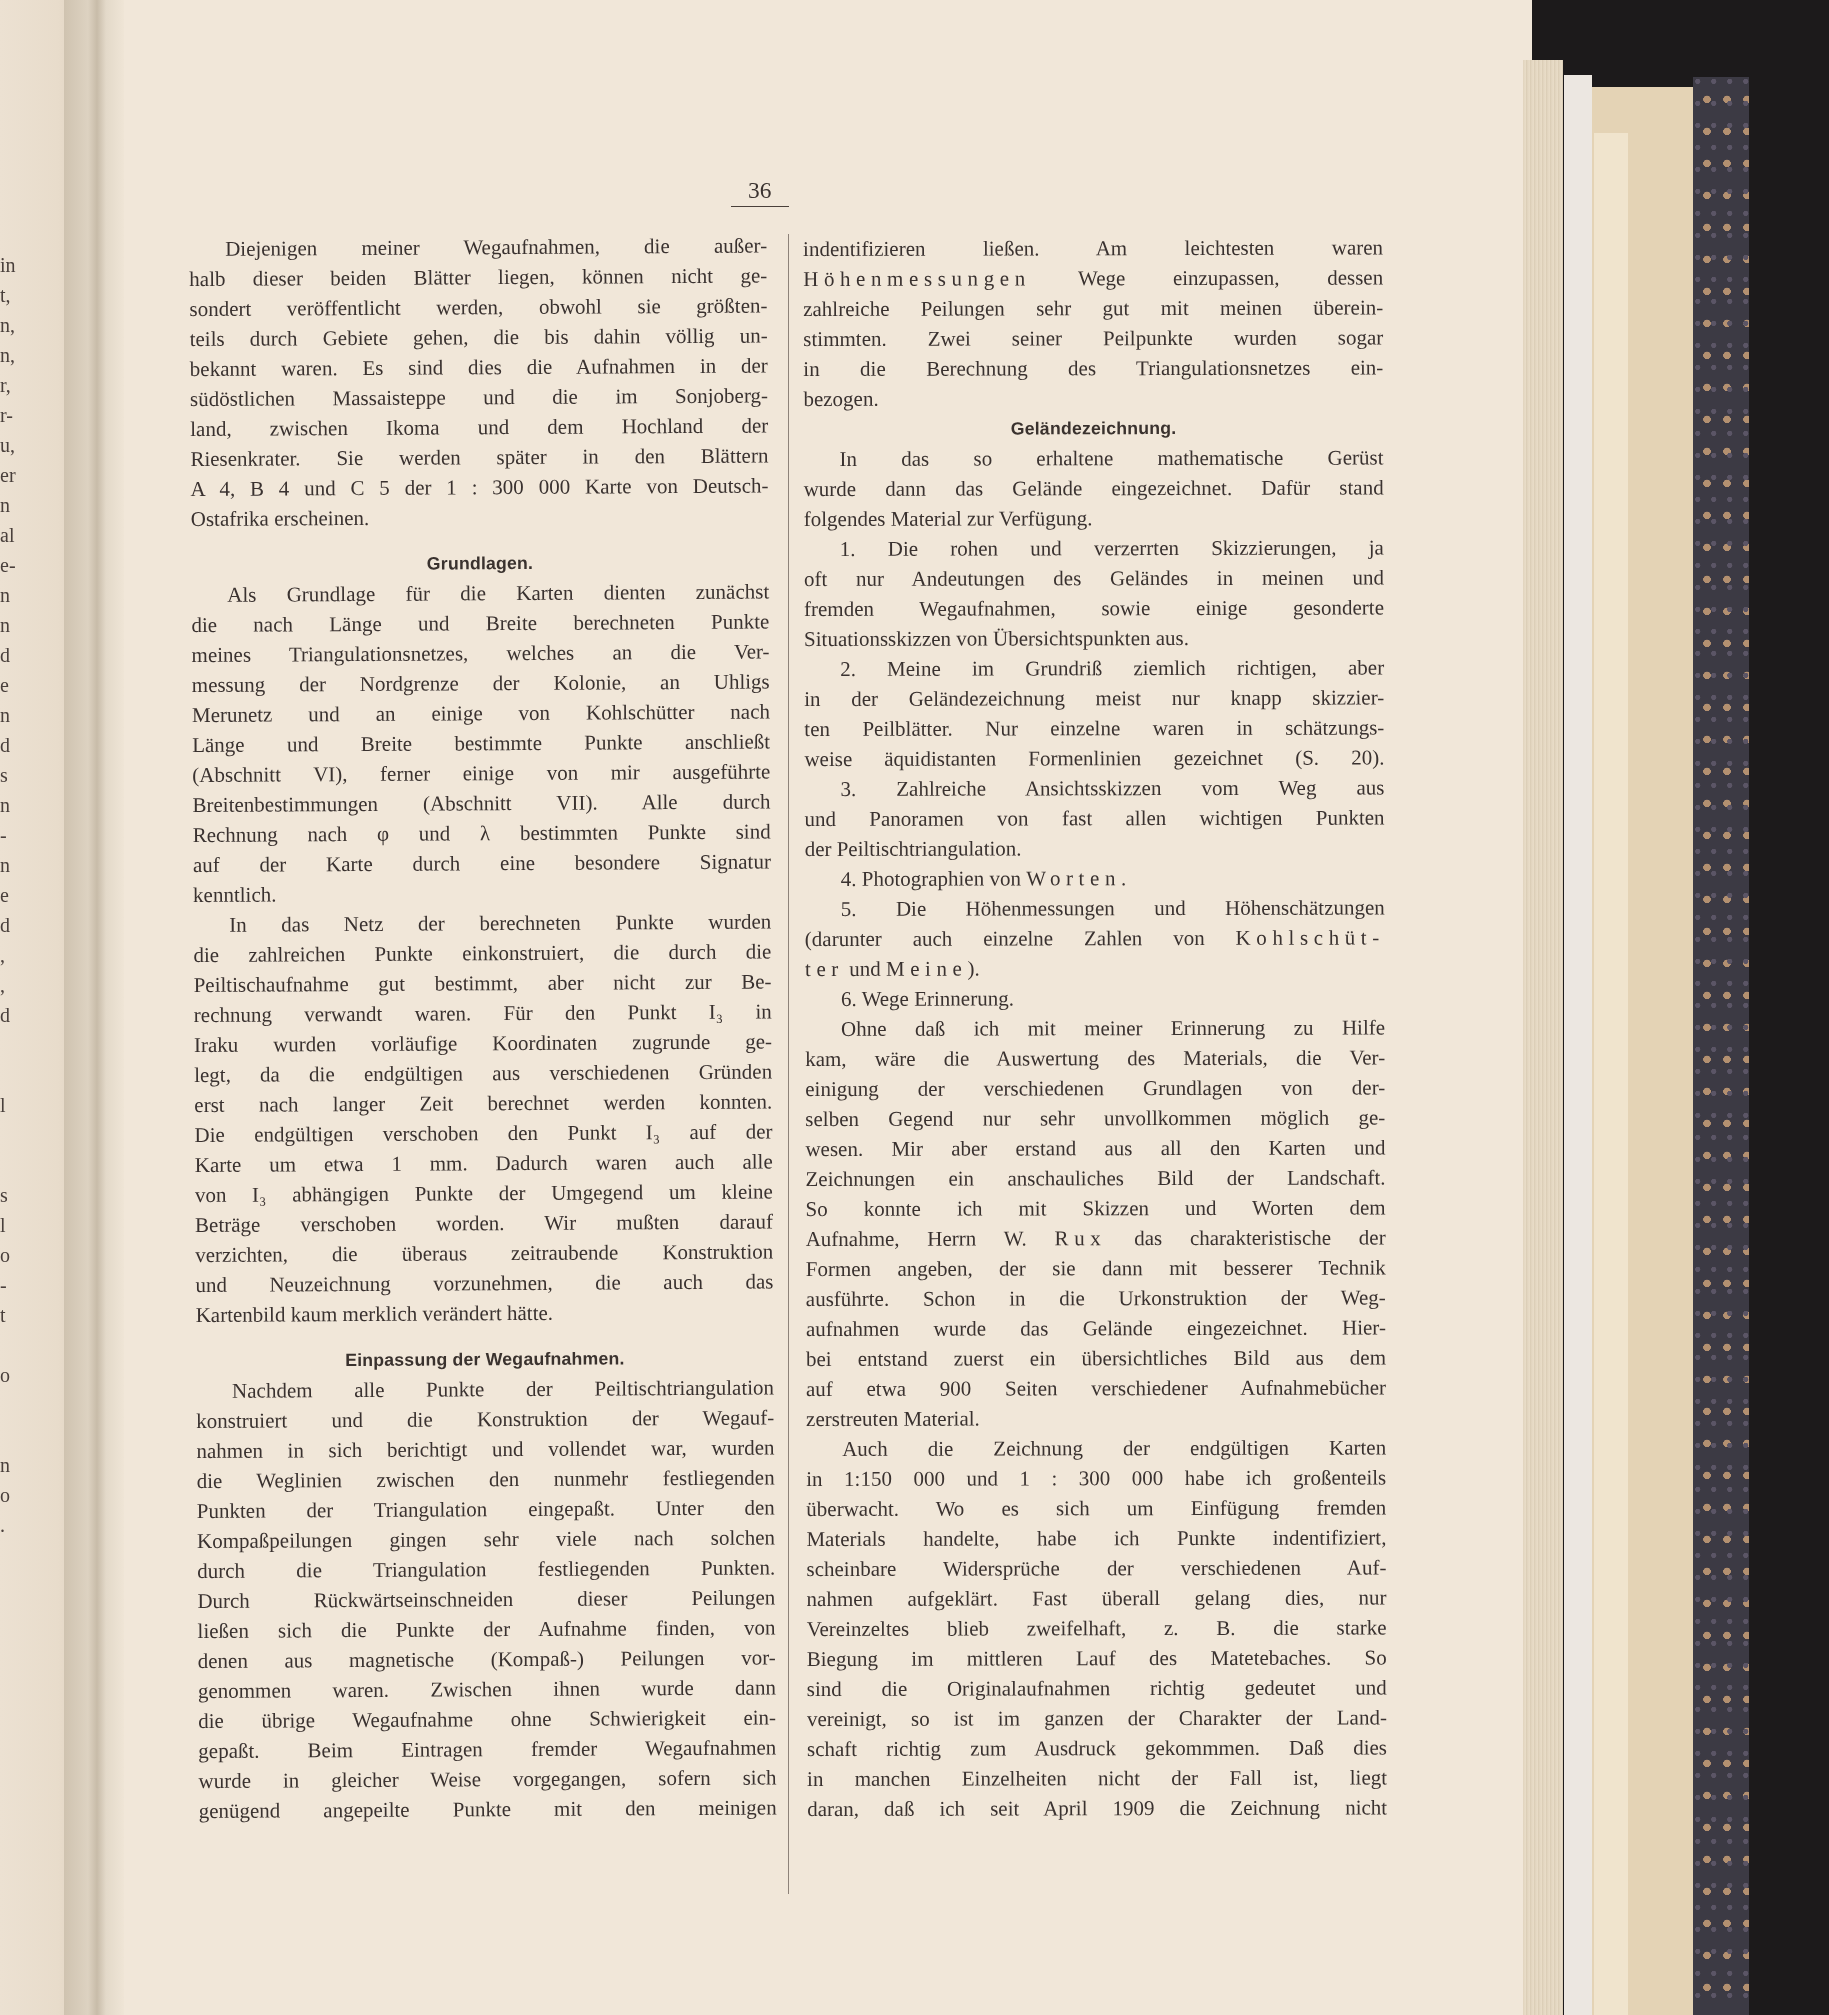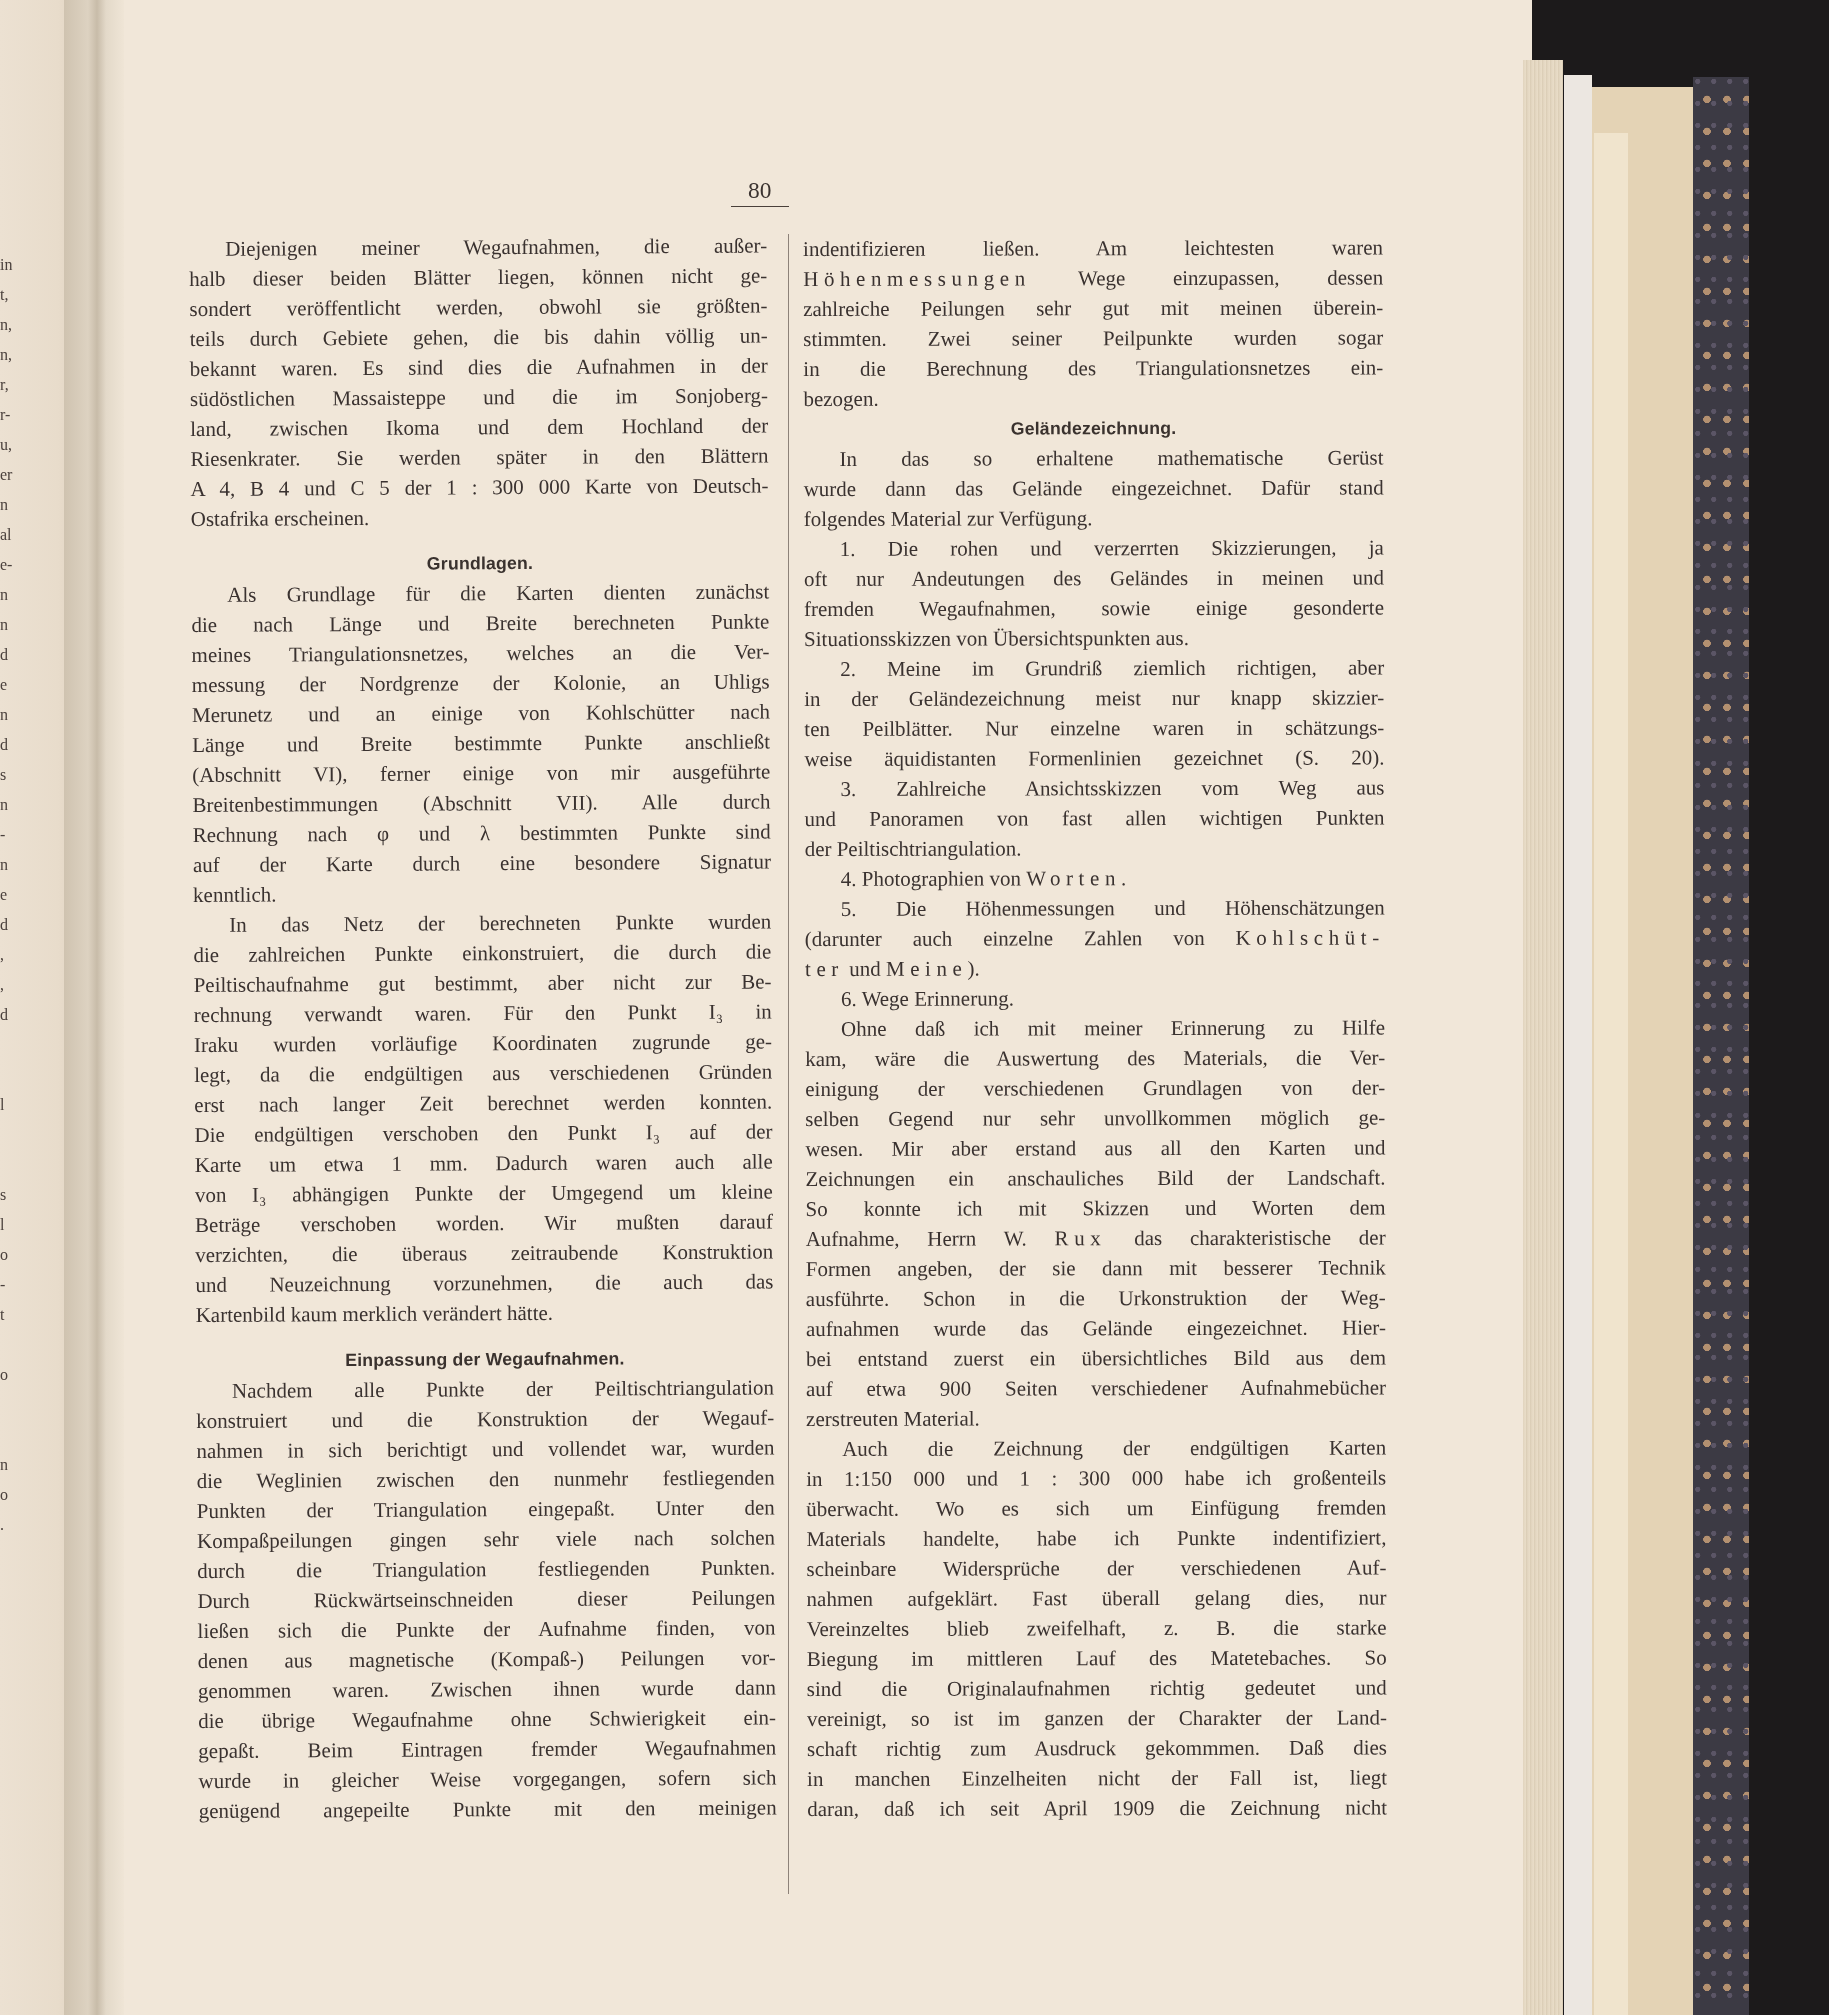--- a/index.html
+++ b/index.html
@@ -8,21 +8,21 @@
     background:#1c1a1b;
     font-family:"Liberation Serif","DejaVu Serif",serif;
     color:#3a3230;
   }
   .left-page {
     position:absolute; left:0; top:0; width:97px; height:2232px;
     background:linear-gradient(to right,#ece1d2 0%,#e8dccb 60%,#d8ccb9 100%);
   }
   .left-frag {
     position:absolute; left:0; top:250px; width:16px;
-    font-size:16px; line-height:30px; color:#4a403c; text-align:left;
+    font-size:20px; line-height:30px; color:#4a403c; text-align:left;
     white-space:pre; overflow:hidden;
   }
   .gutter {
     position:absolute; left:64px; top:0; width:60px; height:2232px;
     background:linear-gradient(to right,#cfc3b0 0%,#ddd2c1 40%,#c8bca9 55%,#e3d9c9 70%,#efe5d6 100%);
   }
   .main-page {
     position:absolute; left:97px; top:0; width:1435px; height:2232px;
     background:#f1e7d9;
   }
@@ -125,21 +125,21 @@
 o
 .</div>
 <div class="main-page"></div>
 <div class="gutter"></div>
 <div class="page-edges"></div>
 <div class="white-strip"></div>
 <div class="inner-board"></div>
 <div class="inner-board-sheet"></div>
 <div class="binding"></div>
 
-<div class="page-number">80</div>
+<div class="page-number">36</div>
 <div class="page-rule"></div>
 <div class="column-rule"></div>
 
 <div class="column col-left">
   <div>
     <span class="line indent">Diejenigen meiner Wegaufnahmen, die außer-</span>
     <span class="line">halb dieser beiden Blätter liegen, können nicht ge-</span>
     <span class="line">sondert veröffentlicht werden, obwohl sie größten-</span>
     <span class="line">teils durch Gebiete gehen, die bis dahin völlig un-</span>
     <span class="line">bekannt waren. Es sind dies die Aufnahmen in der</span>

